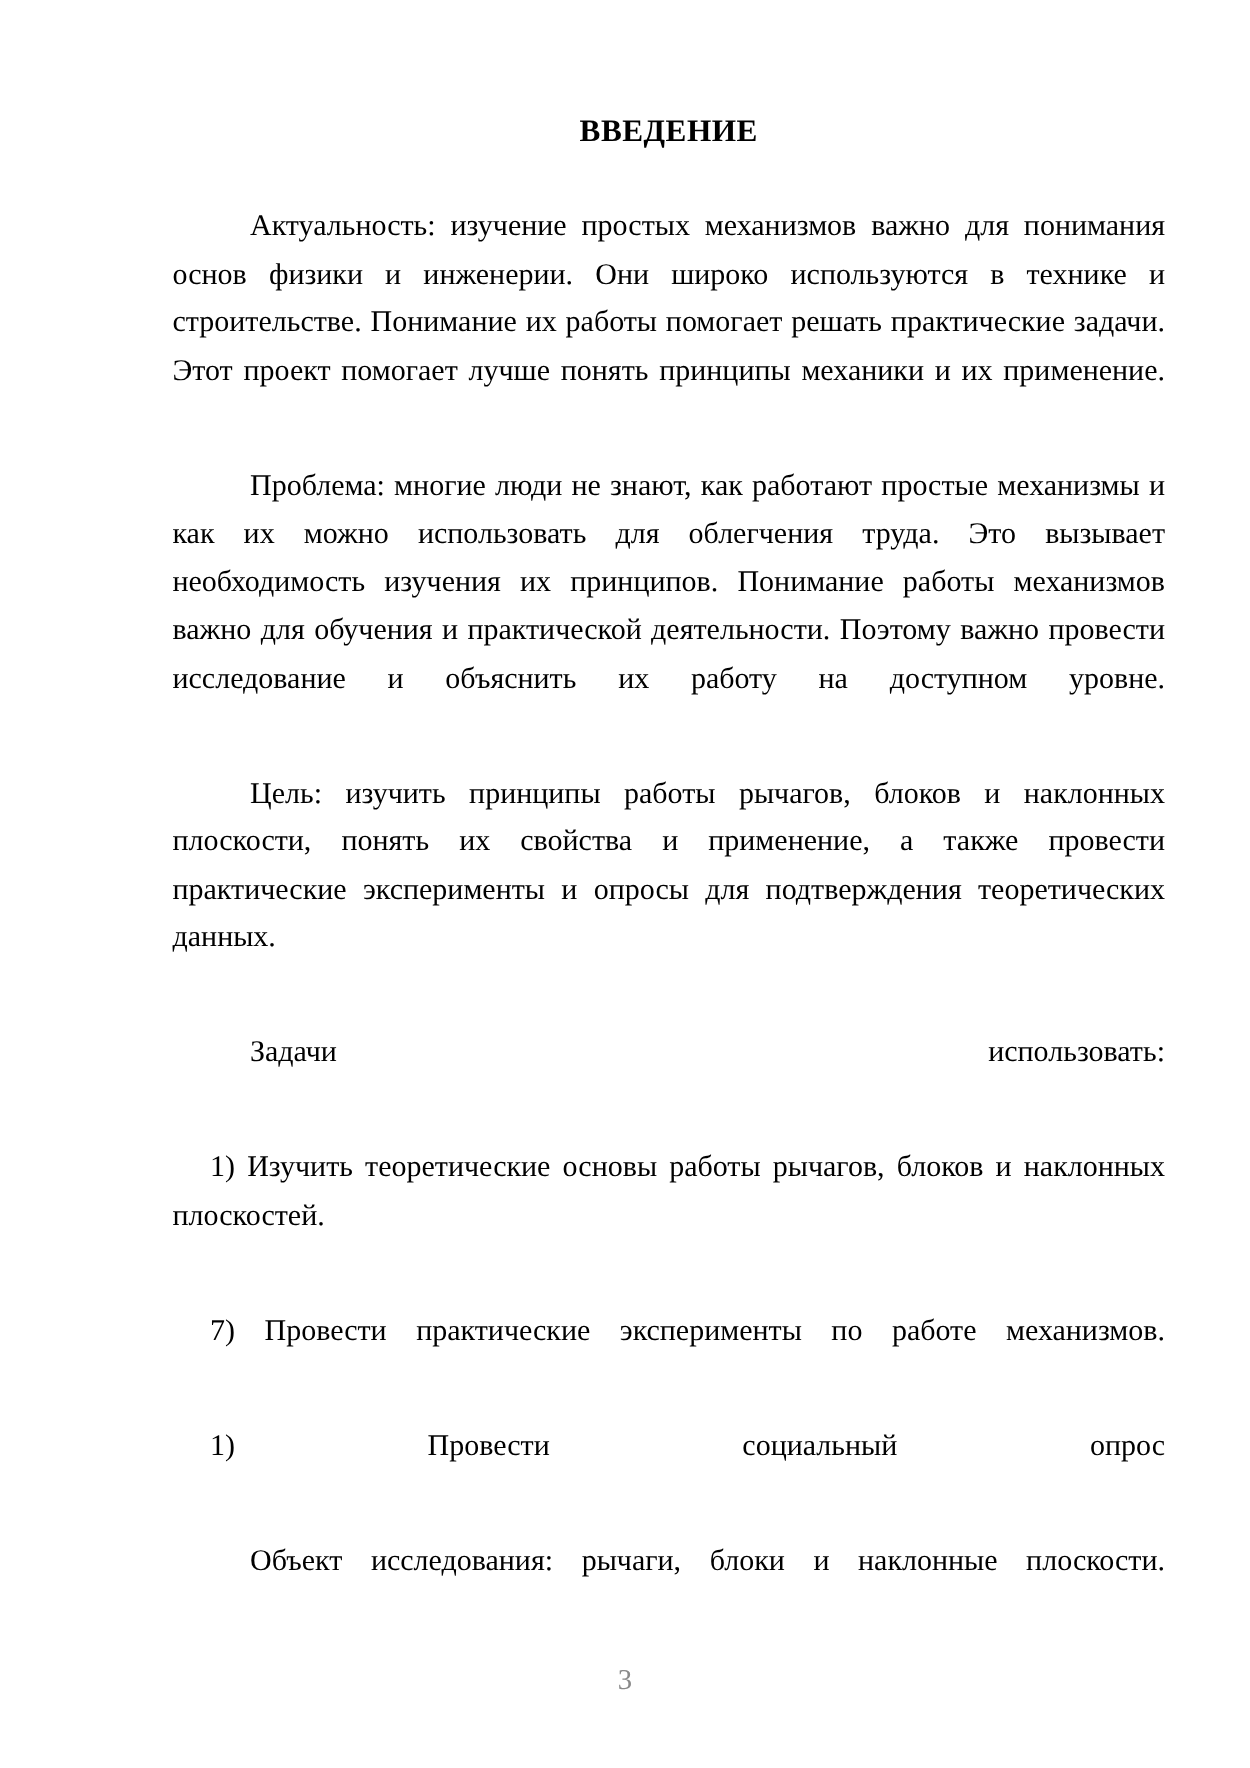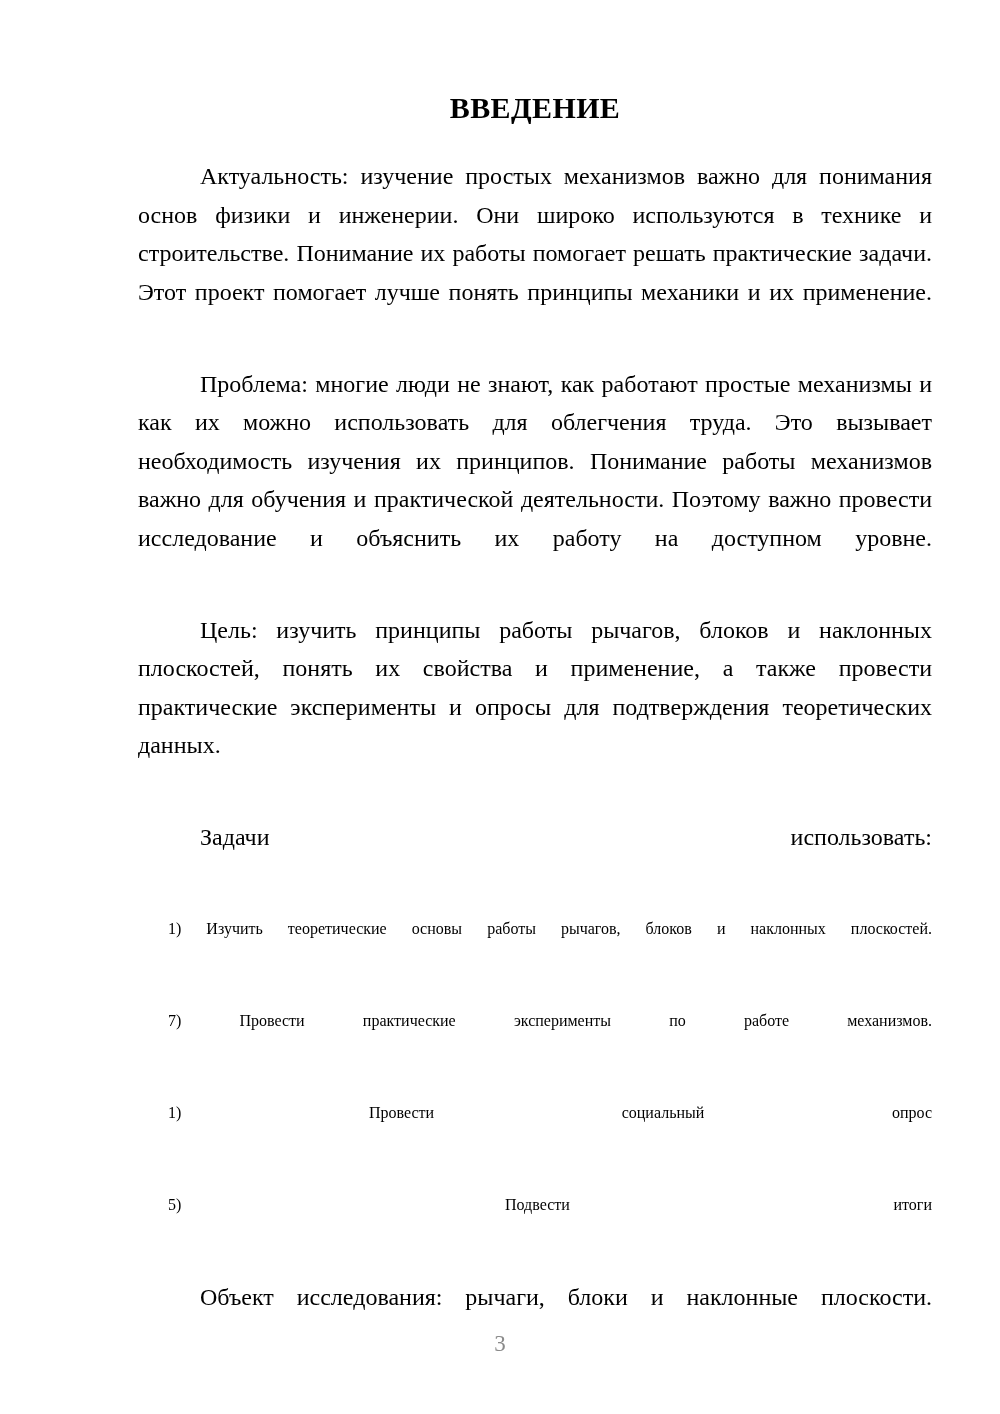--- a/index.html
+++ b/index.html
@@ -22,57 +22,57 @@
   }
 
   .content {
     position: absolute;
     left: 138px;
     top: 0;
     width: 794px;
   }
 
   .doc-title {
-    font-size: 30px;
+    font-size: 25px;
     font-weight: bold;
     text-align: center;
     margin: 93px 0 0 0;
     letter-spacing: 0.4px;
     line-height: 1.0;
   }
 
   .para {
     font-size: 24px;
     line-height: 38.5px;
     text-align: justify;
     text-justify: inter-word;
     margin: 0;
     padding: 0;
     hyphens: none;
   }
 
   
   .para.first {
-    margin-top: 34px;
+    margin-top: 44px;
   }
 
   
   .para + .para,
   .para + .list-item,
   .list-item + .para,
   .list-item + .list-item {
     margin-top: 15px;
   }
 
   .para.indent {
     text-indent: 62px;
   }
 
   .list-item {
-    font-size: 16px;
+    font-size: 24px;
     line-height: 38.5px;
     text-align: justify;
     text-justify: inter-word;
     margin: 0;
     padding: 0;
     text-indent: 30px;
   }
 
   
   .para::after,
@@ -100,32 +100,31 @@
 <div class="page">
 
   <div class="content">
 
     <h1 class="doc-title">ВВЕДЕНИЕ</h1>
 
     <p class="para indent first">Актуальность: изучение простых механизмов важно для понимания основ физики и инженерии. Они широко используются в технике и строительстве. Понимание их работы помогает решать практические задачи. Этот проект помогает лучше понять принципы механики и их применение.</p>
 
     <p class="para indent">Проблема: многие люди не знают, как работают простые механизмы и как их можно использовать для облегчения труда. Это вызывает необходимость изучения их принципов. Понимание работы механизмов важно для обучения и практической деятельности. Поэтому важно провести исследование и объяснить их работу на доступном уровне.</p>
 
-    <p class="para indent">Цель: изучить принципы работы рычагов, блоков и наклонных плоскостей, понять их свойства и применение, а также провести практические эксперименты и опросы для подтверждения теоретических данных.</p>
+    <p class="para indent">Цель: изучить принципы работы рычагов, блоков и наклонных плоскости, понять их свойства и применение, а также провести практические эксперименты и опросы для подтверждения теоретических данных.</p>
 
     <p class="para indent">Задачи использовать:</p>
 
     <p class="list-item">1) Изучить теоретические основы работы рычагов, блоков и наклонных плоскостей.</p>
 
     <p class="list-item">7) Провести практические эксперименты по работе механизмов.</p>
 
 
     <p class="list-item">1) Провести социальный опрос</p>
 
-    <p class="list-item">5) Подвести итоги</p>
 
     <p class="para indent">Объект исследования: рычаги, блоки и наклонные плоскости.</p>
 
   </div>
 
   <div class="page-number">3</div>
 
 </div>
 
 </body></html>

